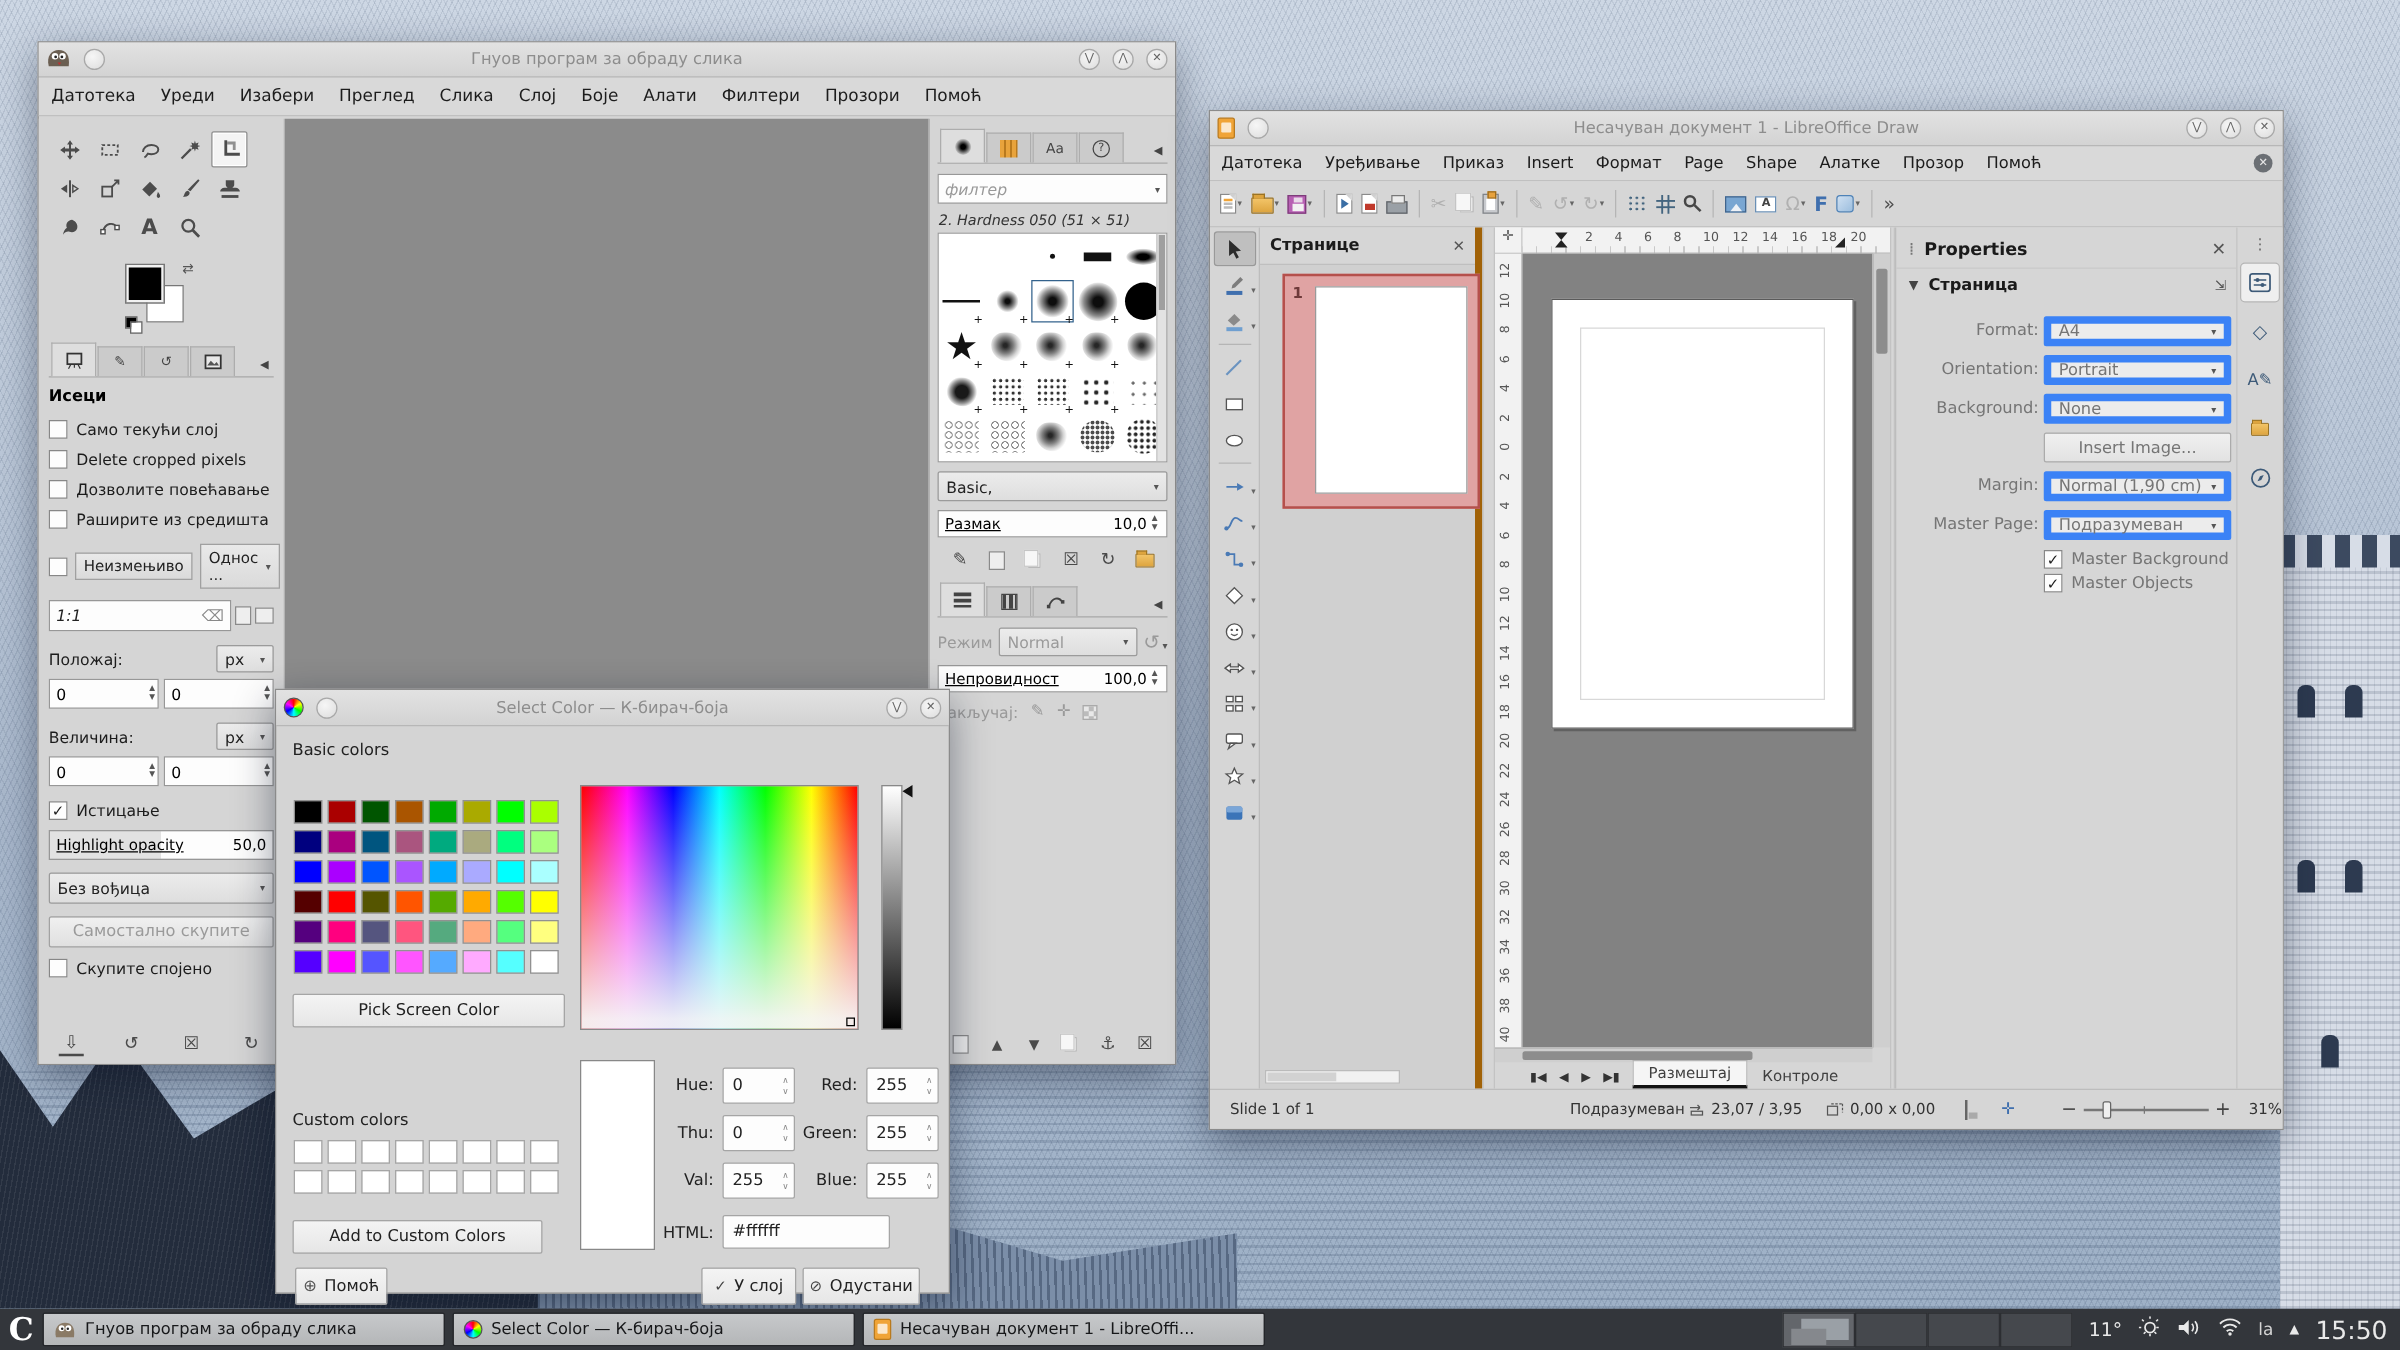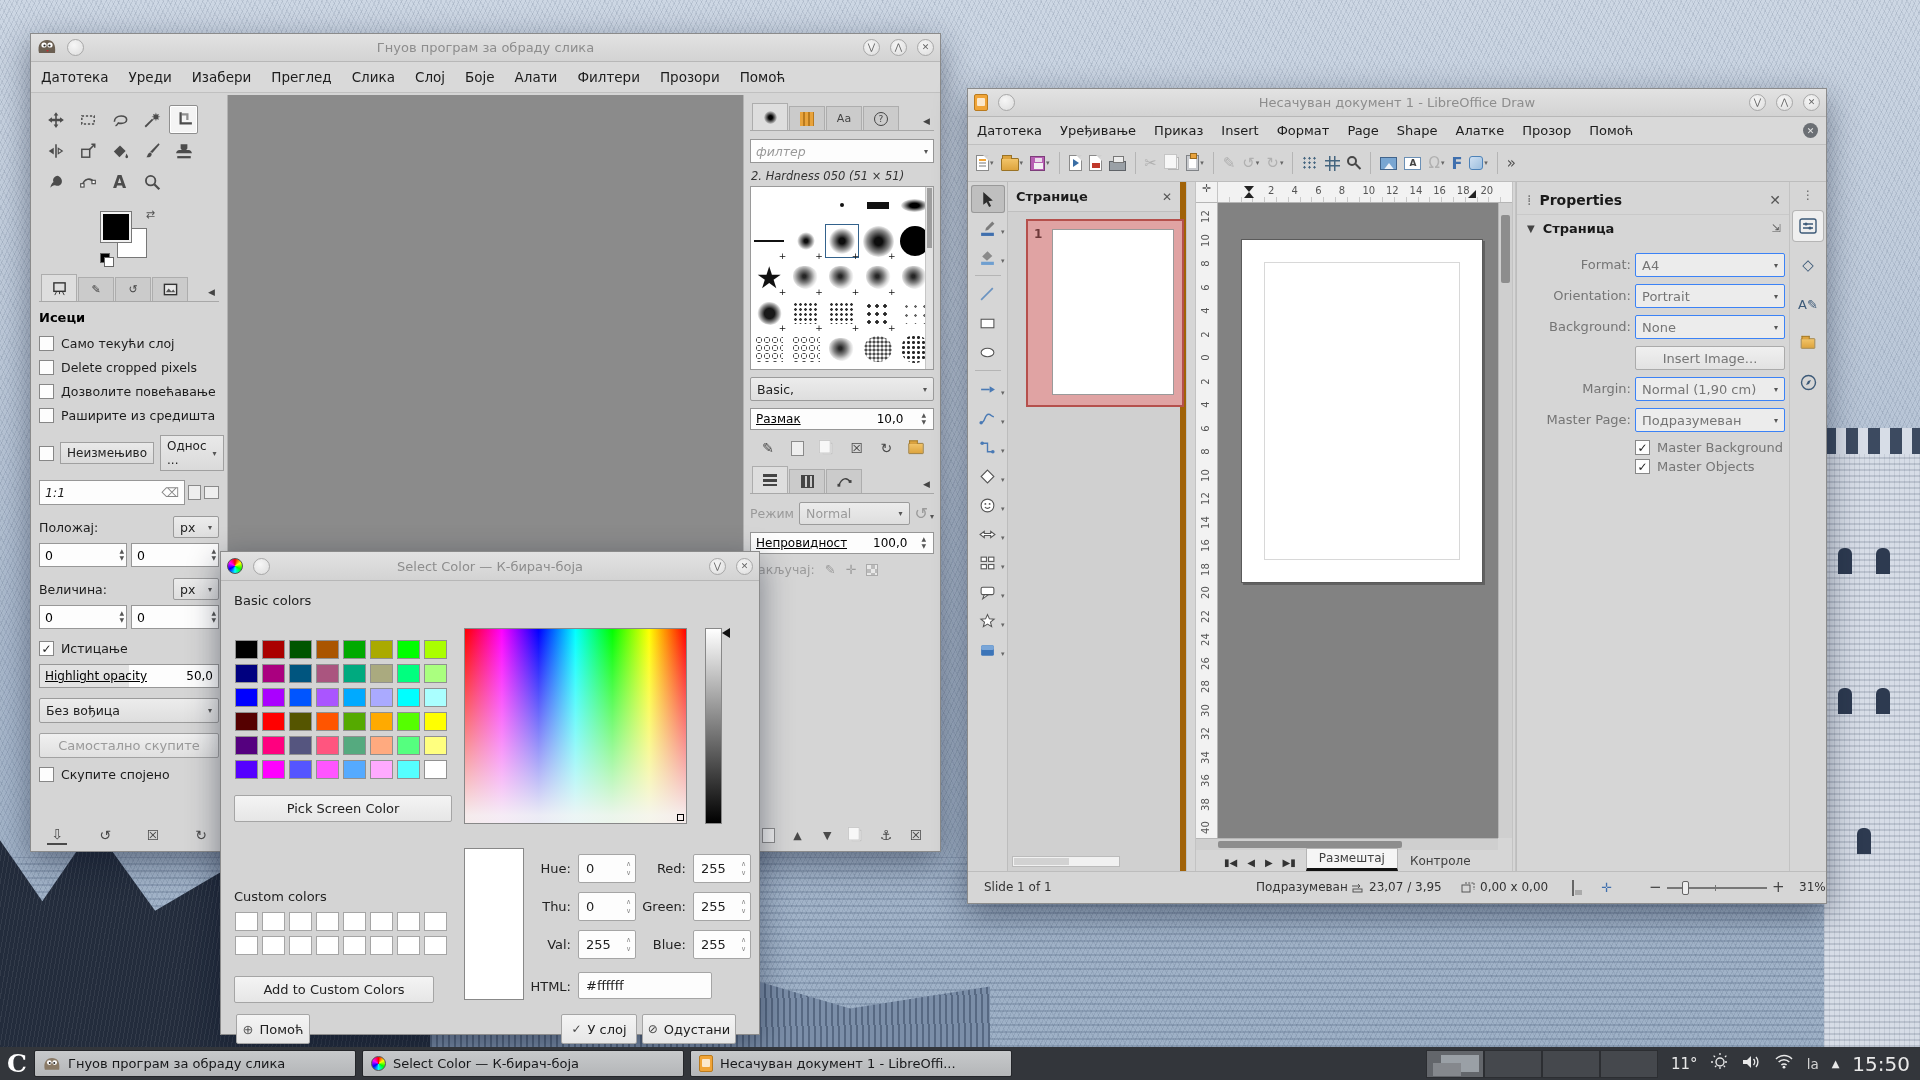--- a/index.html
+++ b/index.html
@@ -221,21 +221,21 @@
   .ltab.active { background:#f5f5f5; border:1px solid #b5b5b5; border-bottom:3px solid #111; }
   #props-deck { position:absolute; left:548px; top:0; bottom:0; width:275px; background:#d6d6d6; border-left:1px solid #bdbdbd; font-size:13px; }
   .props-head { display:flex; align-items:center; padding:10px 10px 6px; color:#1a1a1a; font-weight:bold; font-size:14px; }
   .props-head .dots { color:#777; margin-right:8px; font-weight:normal; }
   .props-head .x { margin-left:auto; font-weight:normal; color:#555; }
   .sect-head { display:flex; align-items:center; padding:6px 10px; color:#1a1a1a; font-weight:bold; border-top:1px solid #c9c9c9; }
   .sect-head .chev { margin-right:8px; font-size:10px; color:#444; }
   .sect-head .more { margin-left:auto; font-weight:normal; color:#555; font-size:11px; }
   .prow { position:relative; height:31px; }
   .plab { position:absolute; right:160px; top:7px; color:#757575; }
-  .pcombo { position:absolute; left:118px; top:3px; width:150px; height:24px; background:#ececec; border:1px solid #3b82f6; border-radius:2px; display:flex; align-items:center; justify-content:space-between; padding:0 6px; color:#757575; }
+  .pcombo { position:absolute; left:118px; top:3px; width:150px; height:24px; background:#ececec; border:6px solid #3b82f6; border-radius:2px; display:flex; align-items:center; justify-content:space-between; padding:0 6px; color:#757575; }
   .pbtn { position:absolute; left:118px; top:3px; width:150px; height:24px; background:linear-gradient(#f0f0f0,#e2e2e2); border:1px solid #ababab; border-radius:2px; display:flex; align-items:center; justify-content:center; color:#757575; }
   .pcheck { display:flex; align-items:center; gap:7px; margin:4px 0 0 118px; color:#757575; }
   #side-tabs { position:absolute; right:0; top:0; bottom:0; width:37px; background:#d6d6d6; border-left:1px solid #c3c3c3; display:flex; flex-direction:column; align-items:center; padding-top:6px; gap:9px; }
   .stab { width:30px; height:30px; display:flex; align-items:center; justify-content:center; border-radius:3px; font-size:15px; color:#3d5a78; }
   .stab.active { background:#efefef; box-shadow:0 0 0 1px #b5b5b5; }
   #lo-status { position:absolute; left:0; right:0; bottom:0; height:32px; background:#d6d6d6; border-top:1px solid #bdbdbd; font-size:12px; color:#333; }
   #lo-status .it { position:absolute; top:8px; white-space:nowrap; }
   .zoomtrack { position:absolute; top:15px; left:699px; width:100px; height:2px; background:#777; }
   .zoomtrack .tick { position:absolute; left:48px; top:-2px; width:1px; height:6px; background:#777; }
   .zoomhandle { position:absolute; top:9px; left:714px; width:7px; height:14px; background:#efefef; border:1px solid #666; border-radius:2px; }
@@ -627,21 +627,21 @@
           <div class="bcell b-twig"></div>
           <div class="bcell b-twig"></div>
           <div class="bscroll"></div>
         </div>
       <div class="combo" style="height:24px;margin-top:7px">
           <span>Basic,</span>
           <span class="caret">▾</span>
         </div>
       <div class="gslider full" style="margin-top:7px;height:22px">
         <span class="lab">Размак</span>
-        <span style="display:flex;align-items:flex-start;gap:16px">
+        <span style="display:flex;align-items:flex-start;gap:2px">
             <span>10,0</span>
             <span class="spin">
               <span>▲</span>
               <span>▼</span>
             </span>
           </span>
       </div>
       <div class="gicons" style="margin-top:4px">
         <span class="gi">✎</span>
         <span class="gi">
@@ -675,21 +675,21 @@
       <div style="display:flex;align-items:center;gap:5px;margin-top:8px">
         <span class="graytxt" style="font-size:12.5px">Режим</span>
         <span class="combo" style="flex:1;height:23px;color:#9a9a9a">
             <span>Normal</span>
             <span class="caret">▾</span>
           </span>
         <span class="graytxt">↺<span class="caret">▾</span></span>
       </div>
       <div class="gslider full" style="height:22px;margin-top:7px">
         <span class="lab">Непровидност</span>
-        <span style="display:flex;align-items:center;gap:12px">
+        <span style="display:flex;align-items:center;gap:2px">
             <span>100,0</span>
             <span class="spin">
               <span>▲</span>
               <span>▼</span>
             </span>
           </span>
       </div>
       <div class="lockrow">
         <span>Закључај:</span>
         <span style="font-size:13px">✎</span>

